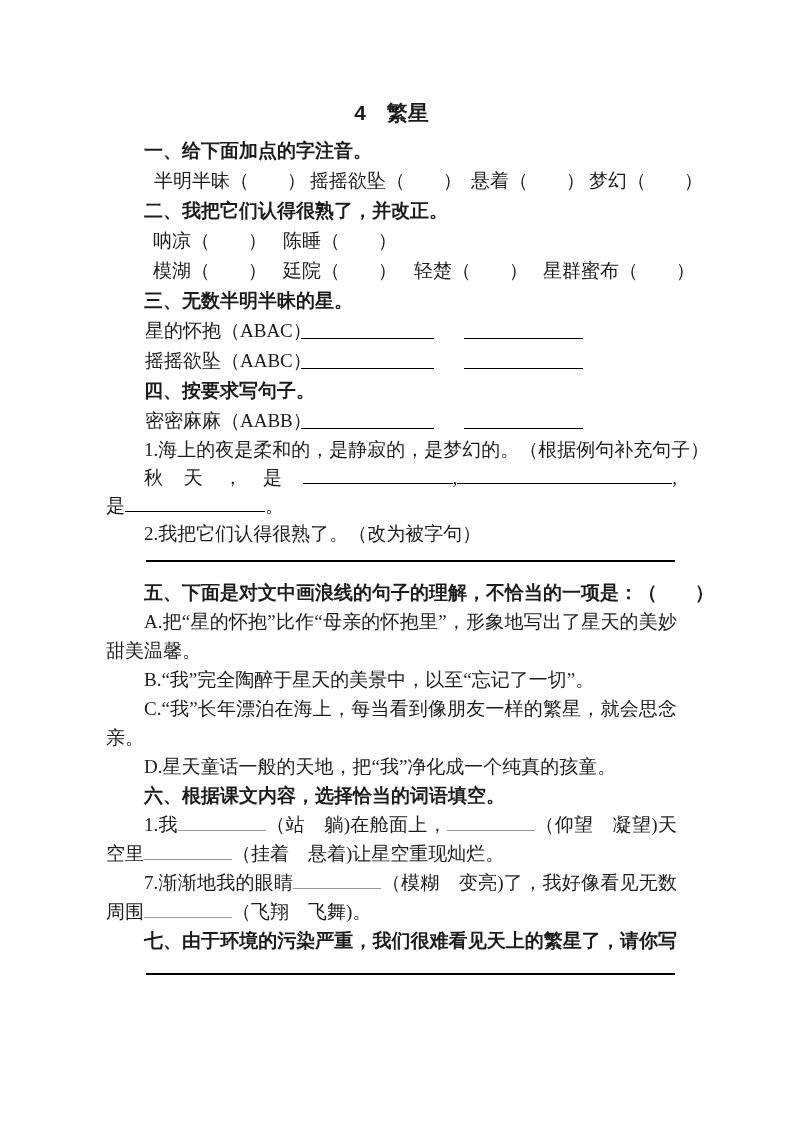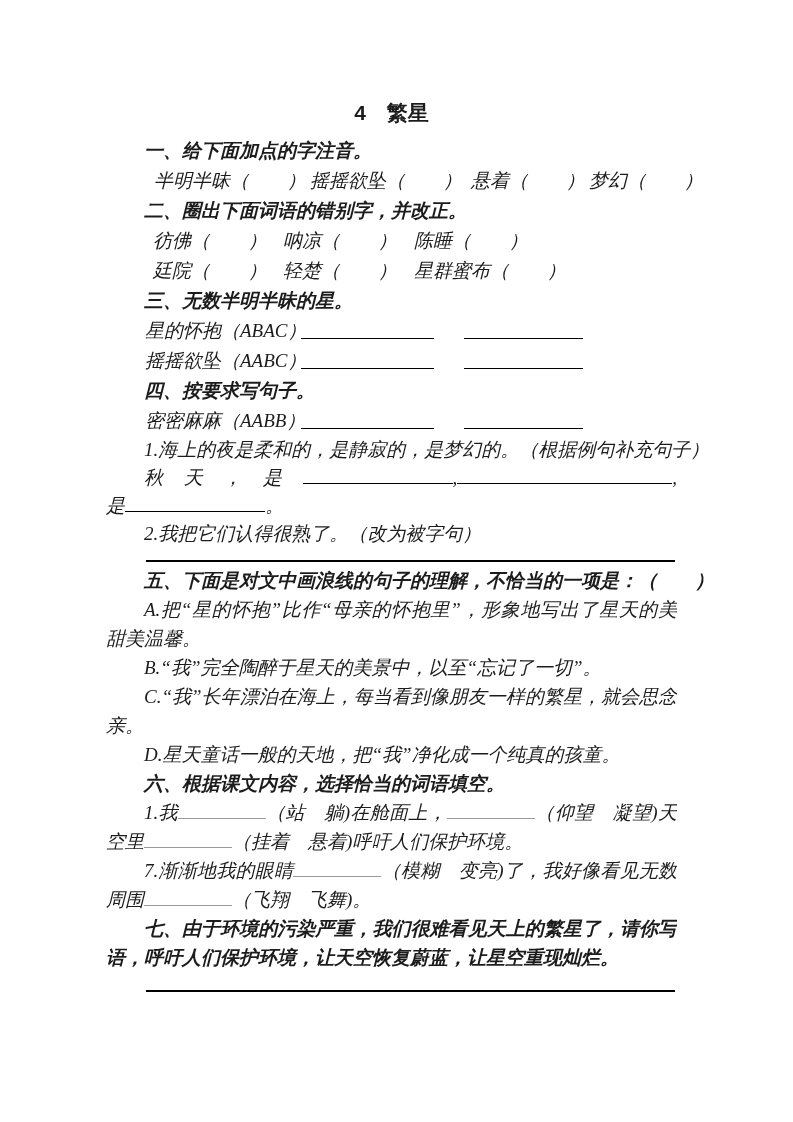--- a/index.html
+++ b/index.html
@@ -11,21 +11,21 @@
     font-size:19px;color:#1c1c1c;
     overflow:hidden;
     box-sizing:border-box;
   }
   .content{padding:96px 116px 0 106px;}
   .title{
     text-align:center;font-weight:700;font-size:21px;
     line-height:34px;height:34px;margin-bottom:6px;
     font-family:"Liberation Sans","DejaVu Sans",sans-serif;
   }
-  .line{height:30px;line-height:30px;white-space:nowrap;font-style:italic;}
+  .line{height:30px;line-height:30px;white-space:nowrap;}
   .l28{height:28px;line-height:28px;}
   .l29{height:29px;line-height:29px;}
   .hd{font-weight:700;font-family:"Liberation Sans","DejaVu Sans",sans-serif;}
   .ind{padding-left:38px;}
   .jl{white-space:normal;text-align:justify;text-align-last:justify;overflow:hidden;}
   
   .g4a{display:grid;grid-template-columns:156px 161px 118px auto;padding-left:48px;}
   .g4b{display:grid;grid-template-columns:130px 131px 129px auto;padding-left:47px;}
   
   .u-dot{position:relative;display:inline-block;}
@@ -40,45 +40,45 @@
   .b150{width:150px;} .b215{width:215px;} .b140{width:140px;}
   .b88{width:88px;}
   
   .prow{position:relative;padding-left:39px;}
   .prow .ab1{position:absolute;left:195px;top:22px;width:133px;border-top:1px solid #000;}
   .prow .ab2{position:absolute;left:358px;top:22px;width:119px;border-top:1px solid #000;}
   
   .rule{border:none;border-top:2px solid #000;margin:0 2px 0 40px;}
   .rule.r1{margin-top:12px;}
   .rule.r2{margin-top:18px;}
-  .gap16{margin-top:4px;}
+  .gap16{margin-top:16px;}
 </style>
 </head>
 <body>
 
 <div class="page">
   <div class="content">
 
     <div class="title">4　繁星</div>
 
     <div class="line hd ind">一、给下面加点的字注音。</div>
     <div class="line g4a">
       <span><span>半明半</span><span class="u-dot"><span>昧</span><span class="mk">·</span></span><span>（　　）</span></span>
       <span><span>摇摇欲</span><span class="u-dot"><span>坠</span><span class="mk">·</span></span><span>（　　）</span></span>
       <span><span></span><span class="u-dot"><span>悬</span><span class="mk">·</span></span><span>着（　　）</span></span>
       <span><span>梦</span><span class="u-dot"><span>幻</span><span class="mk">·</span></span><span>（　　）</span></span>
     </div>
 
-    <div class="line hd ind">二、圈出下面词语的错别字，并改正。</div>
+    <div class="line hd ind">二、我把它们认得很熟了，并改正。</div>
     <div class="line g4b">
-      <span>彷佛（　　）</span>
       <span>呐凉（　　）</span>
       <span>陈睡（　　）</span>
     </div>
     <div class="line g4b">
+      <span>模湖（　　）</span>
       <span>廷院（　　）</span>
       <span>轻楚（　　）</span>
       <span>星群蜜布（　　）</span>
     </div>
 
     <div class="line hd ind">三、无数半明半昧的星。</div>
     <div class="line prow">
       <span>星的怀抱（ABAC）</span>
       <span class="ab1"></span>
       <span class="ab2"></span>
@@ -112,28 +112,27 @@
     <div class="line l29 ind">B.“我”完全陶醉于星天的美景中，以至“忘记了一切”。</div>
     <div class="line l29 ind jl">C.“我”长年漂泊在海上，每当看到像朋友一样的繁星，就会思念远方的母</div>
     <div class="line l29">亲。</div>
     <div class="line l29 ind">D.星天童话一般的天地，把“我”净化成一个纯真的孩童。</div>
 
     <div class="line l29 hd ind">六、根据课文内容，选择恰当的词语填空。</div>
     <div class="line l29 ind jl">
       <span>1.我</span><span class="blank gray b88"></span><span>（站　躺)在舱面上，</span><span class="blank gray b88"></span><span>（仰望　凝望)天空。深蓝色的天</span>
     </div>
     <div class="line l29">
-      <span>空里</span><span class="blank gray b88"></span><span>（挂着　悬着)呼吁人们保护环境。</span>
+      <span>空里</span><span class="blank gray b88"></span><span>（挂着　悬着)让星空重现灿烂。</span>
     </div>
     <div class="line l29 ind jl">
       <span>7.渐渐地我的眼睛</span><span class="blank gray b88"></span><span>（模糊　变亮)了，我好像看见无数萤火虫在我的</span>
     </div>
     <div class="line l29">
       <span>周围</span><span class="blank gray b88"></span><span>（飞翔　飞舞)。</span>
     </div>
 
     <div class="line l29 hd ind jl">七、由于环境的污染严重，我们很难看见天上的繁星了，请你写一条宣传</div>
-    <div class="line l29 hd">语，呼吁人们保护环境，让天空恢复蔚蓝，让星空重现灿烂。</div>
 
     <hr class="rule r2">
 
   </div>
 </div>
 
 </body></html>

